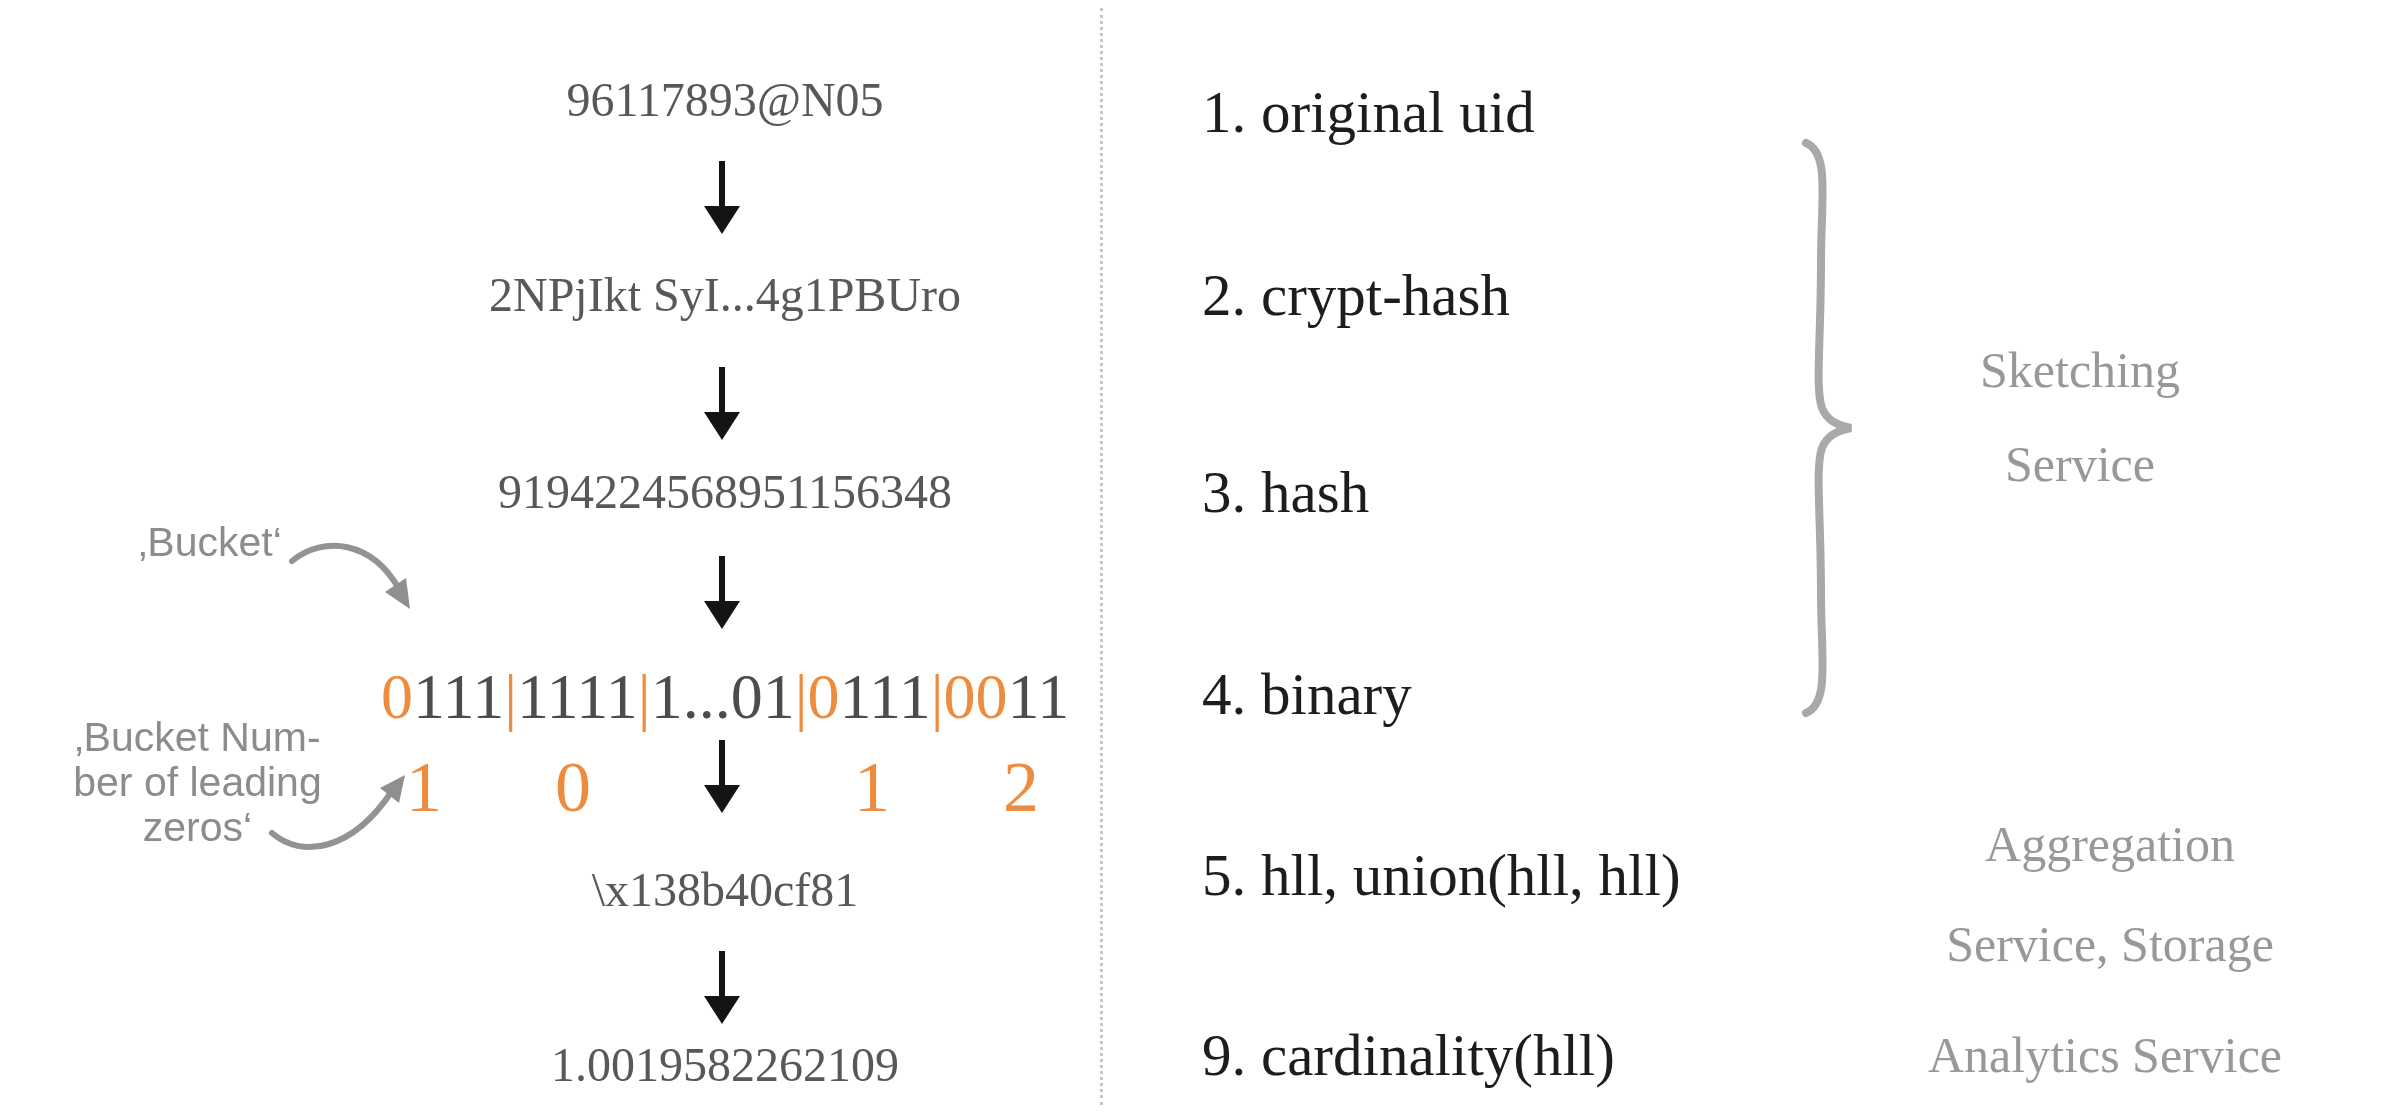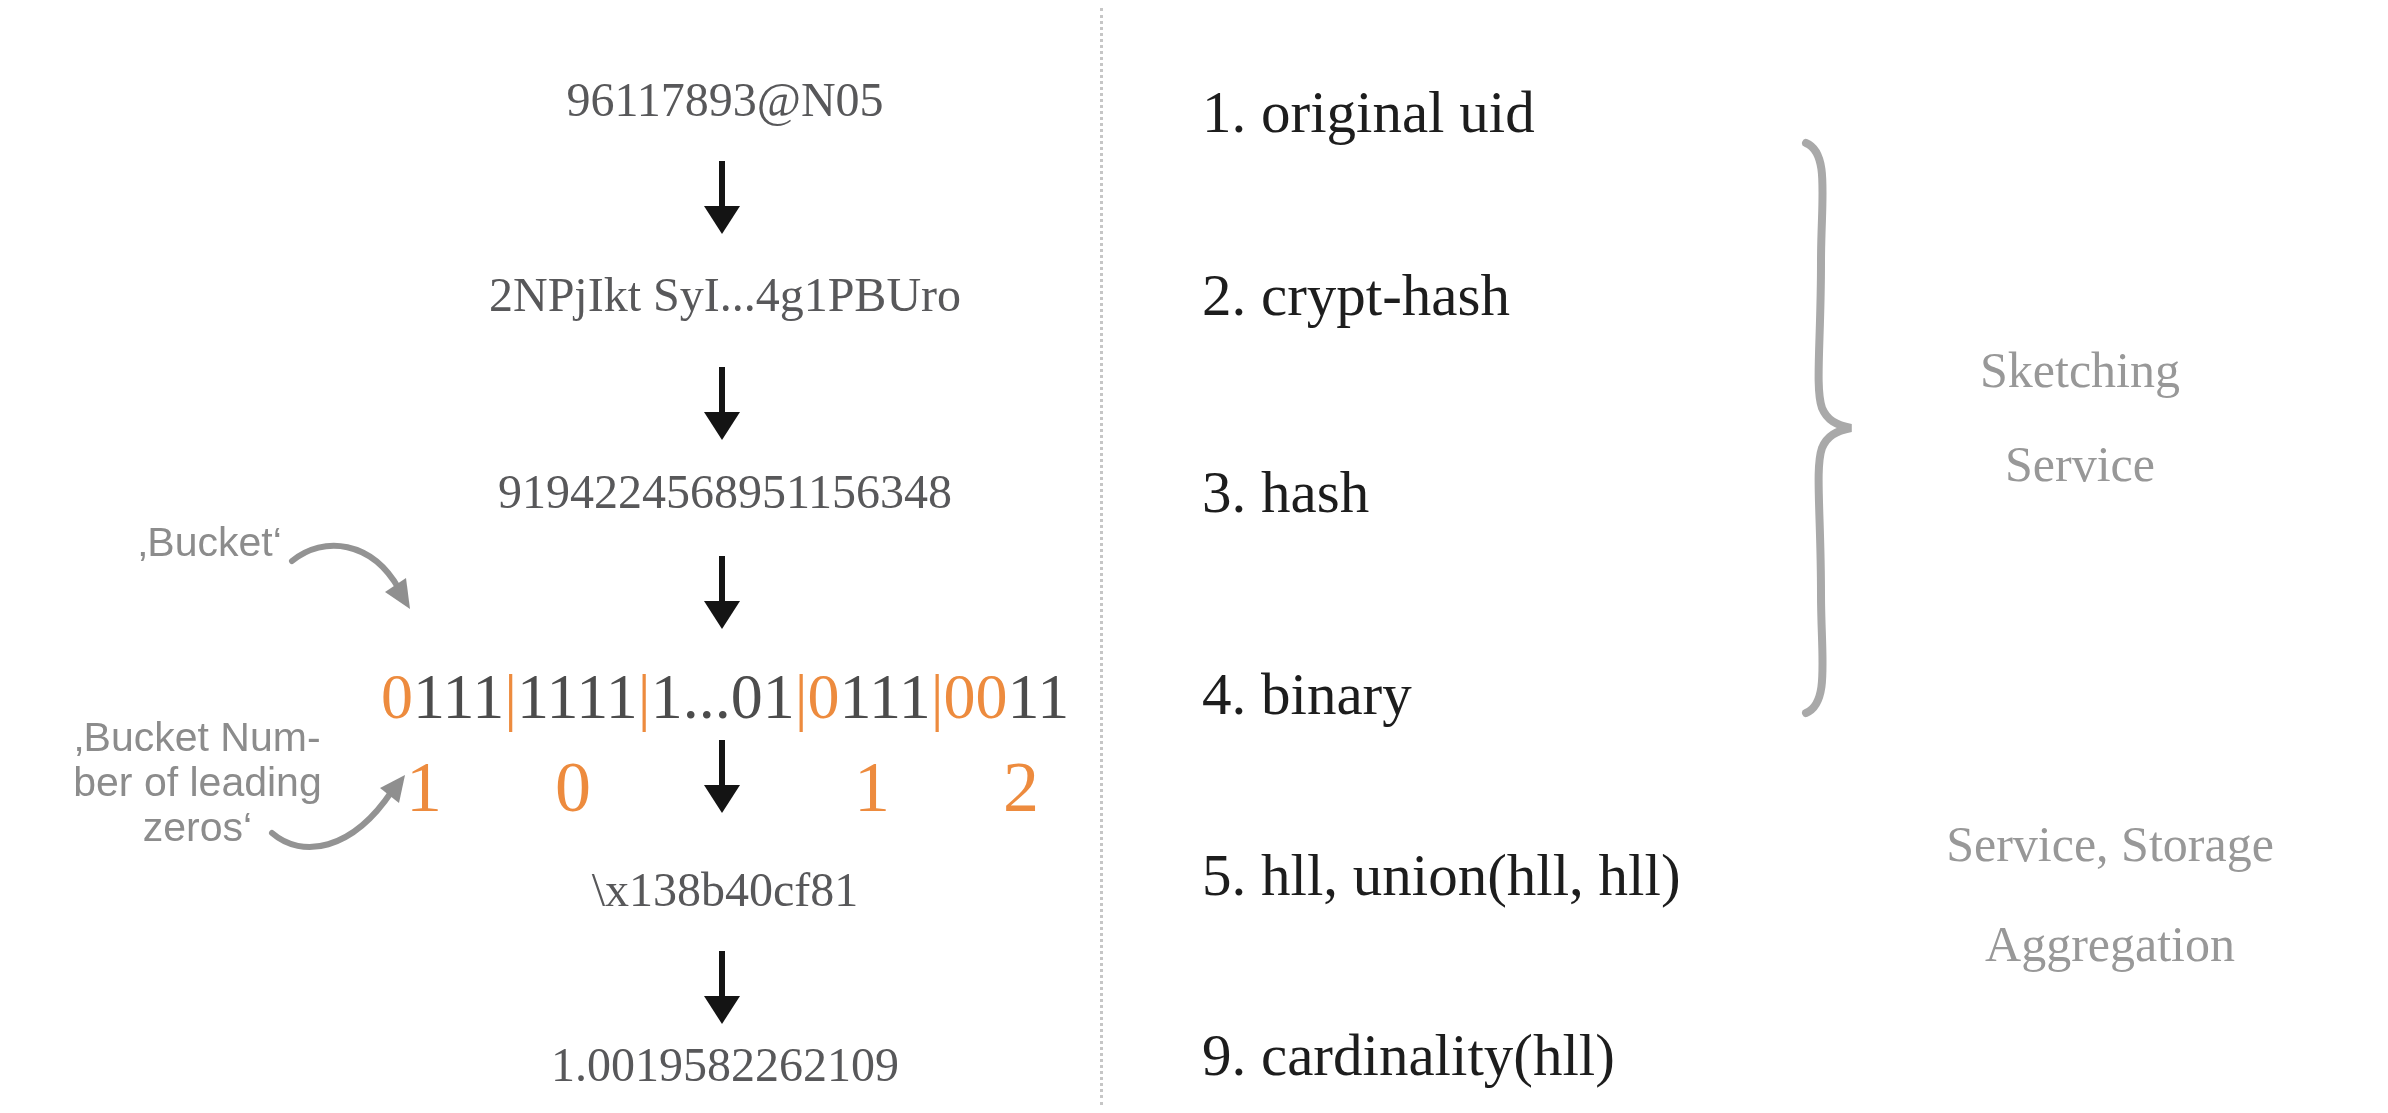--- a/index.html
+++ b/index.html
@@ -132,23 +132,24 @@
   <div class="step-label" style="top:492px">3. hash</div>
   <div class="step-label" style="top:694px">4. binary</div>
   <div class="step-label" style="top:875px">5. hll, union(hll, hll)</div>
   <div class="step-label" style="top:1055px">9. cardinality(hll)</div>
 
   <div class="service sketching">
     <div>Sketching</div>
     <div>Service</div>
   </div>
   <div class="service aggregation">
+    <div>Aggregation</div>
     <div>Service, Storage</div>
-    <div>Aggregation</div>
   </div>
+  <div class="service analytics">Analytics Service</div>
 
   <svg class="overlay" width="2388" height="1113" viewBox="0 0 2388 1113">
 
     <path d="M 1806 143
              C 1830 153, 1821 198, 1821 262
              C 1821 342, 1815 388, 1822 408
              C 1827 420, 1836 425, 1851 428
              C 1836 431, 1827 436, 1822 448
              C 1815 468, 1821 514, 1821 594
              C 1821 658, 1830 703, 1806 713" fill="none" stroke="#a9a9a9" stroke-width="8" stroke-linecap="round"></path>

